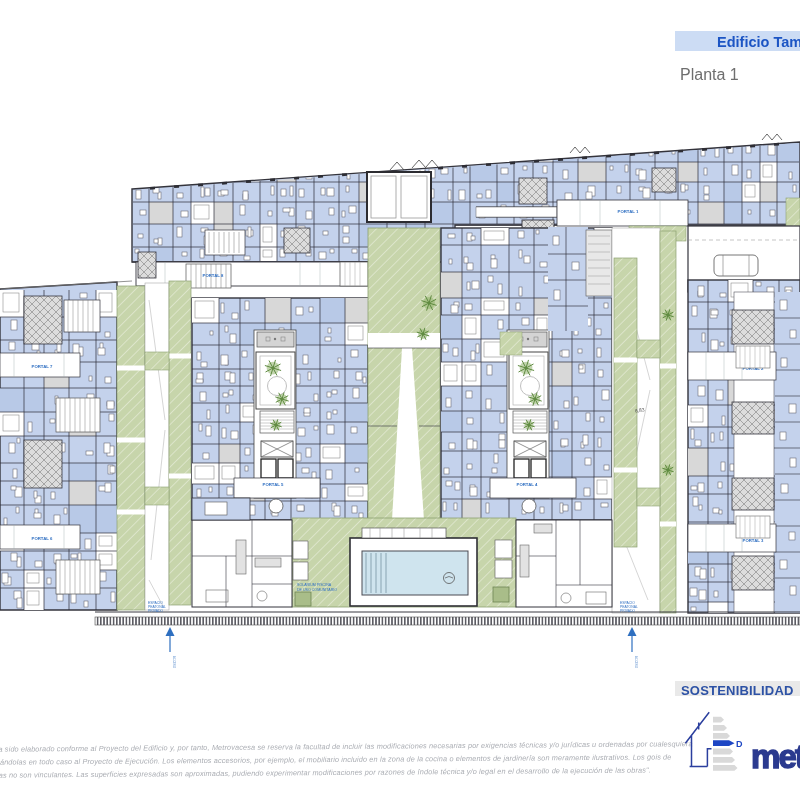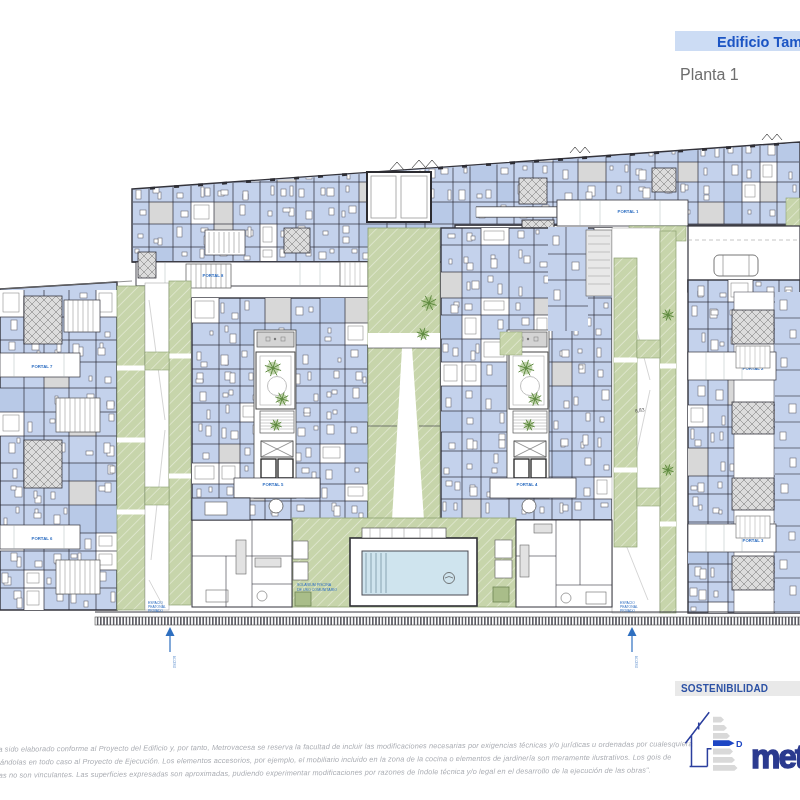--- a/index.html
+++ b/index.html
@@ -1,21 +1,21 @@
 <!DOCTYPE html>
 <html><head>
 <meta charset="utf-8">
 <style>
 html,body{margin:0;padding:0;width:800px;height:800px;overflow:hidden;background:#ffffff;font-family:"Liberation Sans",sans-serif;}
 #page{position:relative;width:800px;height:800px;overflow:hidden;}
 .hdrbox{position:absolute;left:675px;top:31px;width:140px;height:20px;background:#ccdcf4;}
 .hdrtxt{position:absolute;left:717px;top:33.5px;font-size:14.5px;font-weight:bold;color:#1c55c4;white-space:nowrap;}
 .planta{position:absolute;left:680px;top:66px;font-size:16px;color:#6e6e6e;}
 .sosbox{position:absolute;left:675px;top:681px;width:140px;height:15px;background:#e9e9e9;}
-.sostxt{position:absolute;left:681px;top:683px;font-size:10px;font-weight:bold;color:#2d52a5;letter-spacing:.2px;}
+.sostxt{position:absolute;left:681px;top:683px;font-size:13px;font-weight:bold;color:#2d52a5;letter-spacing:.2px;}
 .disc{position:absolute;left:-12px;top:741px;width:700px;font-size:7.35px;font-style:italic;color:#abaeb4;transform:rotate(-0.45deg);line-height:12.9px;letter-spacing:0.12px;white-space:nowrap;}
 </style>
 </head>
 <body>
 <div id="page">
 
 <svg width="800" height="800" viewBox="0 0 800 800" style="position:absolute;left:0;top:0">
 <defs>
 <pattern id="pg" width="7.5" height="7.5" patternUnits="userSpaceOnUse" patternTransform="rotate(-45)">
   <rect width="7.5" height="7.5" fill="#c7d5ab"></rect>

